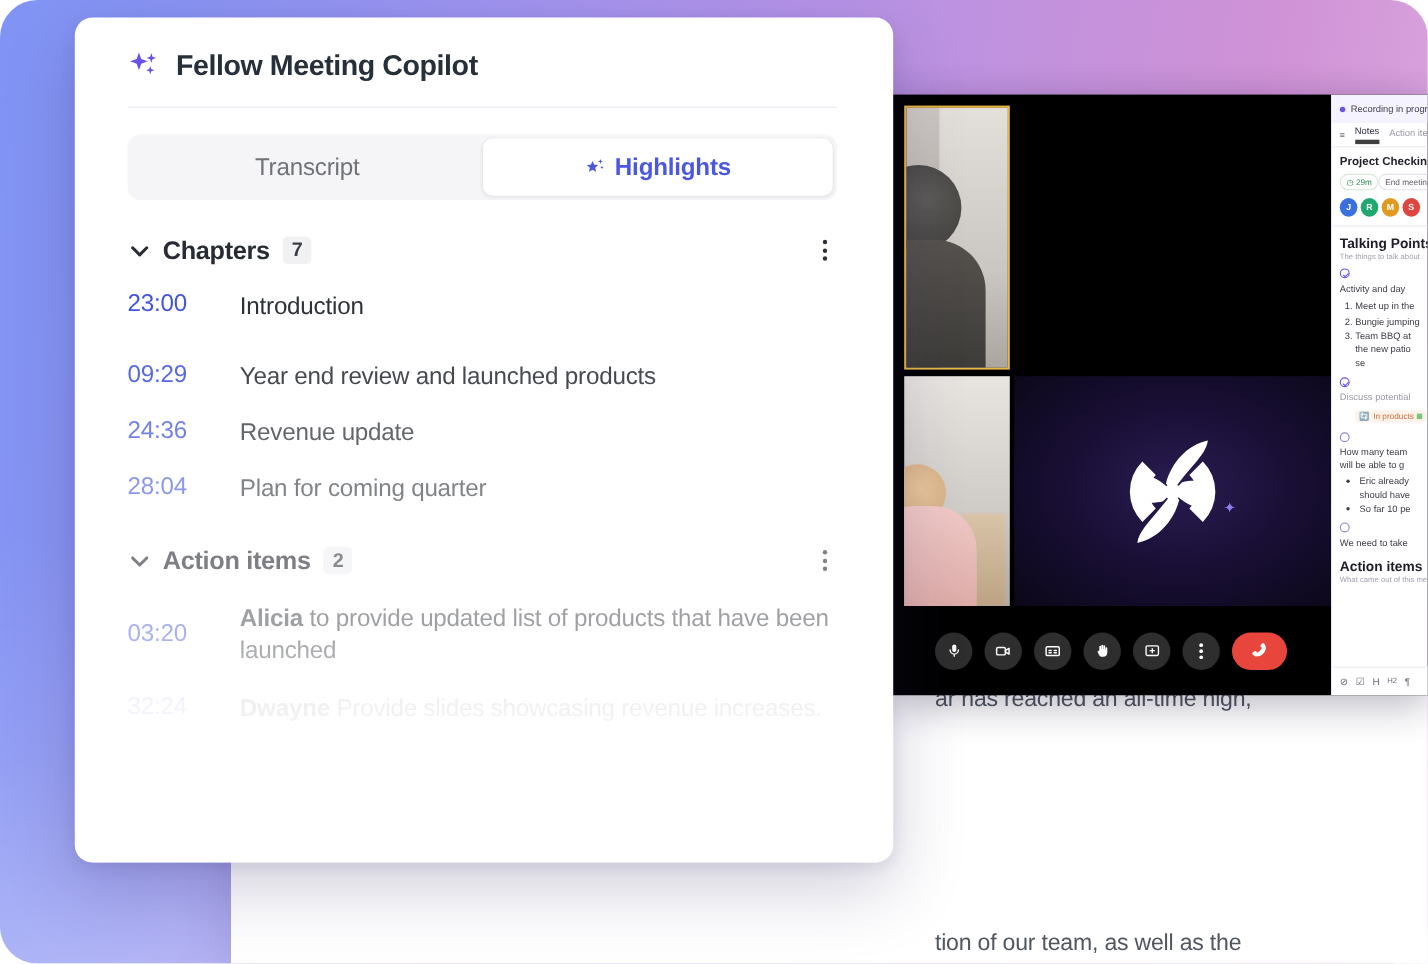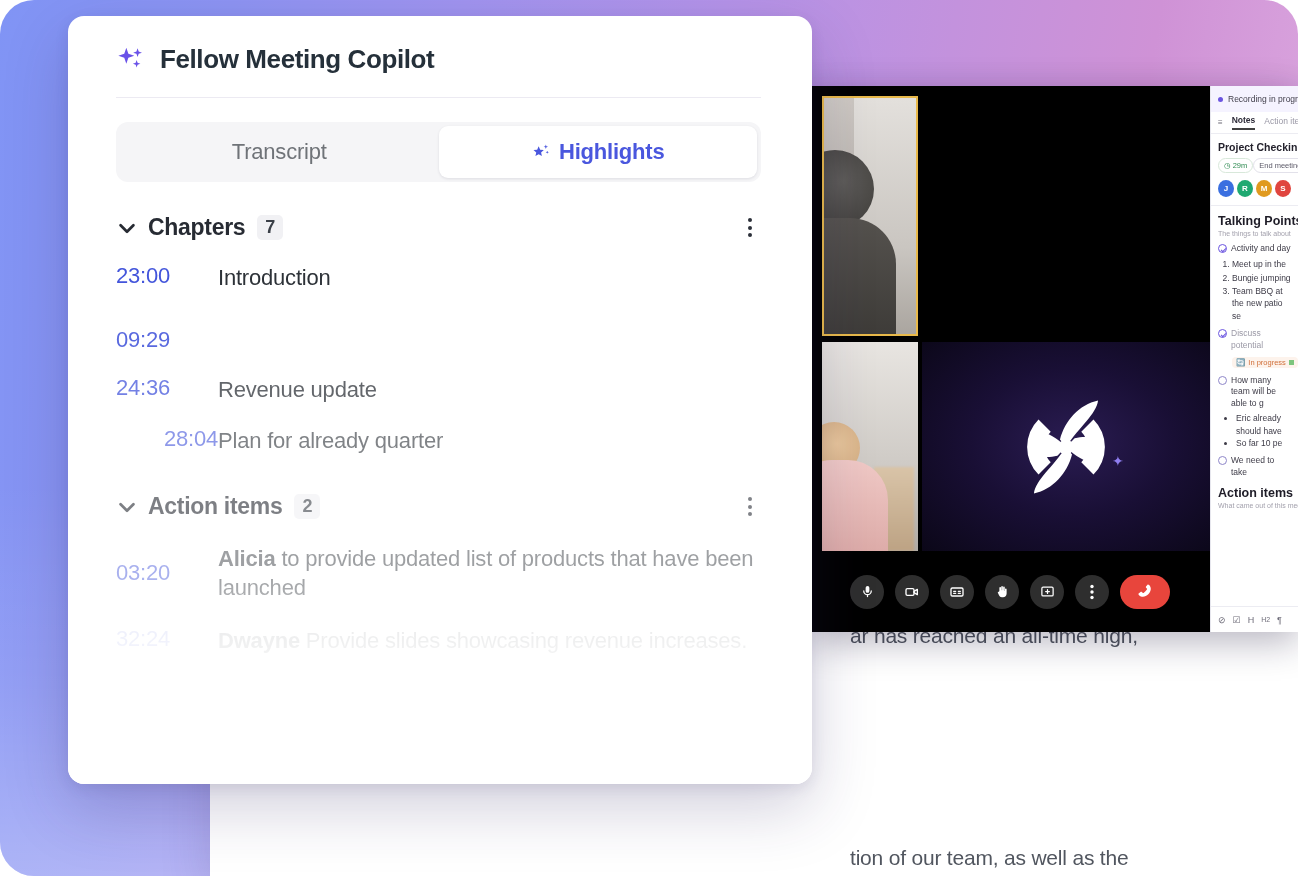--- a/index.html
+++ b/index.html
@@ -241,21 +241,21 @@
   .rec-dot { width: 5px; height: 5px; border-radius: 50%; background:#6b55e0; flex: 0 0 auto; }
   .np-tabs {
     height: 22px;
     display: flex; align-items: center; gap: 9px;
     padding: 0 7px;
     border-bottom: 1px solid #ececf2;
     font-size: 8.5px;
     white-space: nowrap;
   }
   .np-tab { color:#9a98a6; padding-bottom: 3px; }
-  .np-tab.active { color:#2d2b38; font-weight: 700; border-bottom: 2px solid #404040; }
+  .np-tab.active { color:#2d2b38; font-weight: 400; border-bottom: 4px solid #404040; }
   .hamb { color:#6f6d7a; font-size: 8px; }
 
   .np-body { padding: 7px; }
   .np-title { font-size: 10.5px; font-weight: 700; color:#23212c; white-space: nowrap; }
   .np-meta { display:flex; gap: 0; margin-top: 5px; }
   .np-pill {
     font-size: 7.5px; padding: 2px 5px; border-radius: 9px;
     border: 1px solid #d8e8da; color:#2f8b52; white-space: nowrap;
   }
   .np-pill.plain { border-color:#e2e1ea; color:#5c5a68; }
@@ -265,20 +265,21 @@
     color: #fff; font-size: 8px; font-weight: 700;
     display:flex; align-items:center; justify-content:center;
   }
   .np-hr { height:1px; background:#ececf2; margin: 8px -7px; }
   .np-h2 { font-size: 12.5px; font-weight: 700; color:#1e1c27; white-space: nowrap; }
   .np-sub { font-size: 7px; color:#a3a1ad; margin-top: 2px; white-space: nowrap; }
   .np-item {
     display:flex; gap: 4px; align-items:flex-start;
     margin-top: 6px; font-size: 8.5px; color:#3d3b47;
     line-height: 1.35;
+    flex-direction: column;
   }
   .np-check {
     flex: 0 0 auto; width: 9px; height: 9px; border-radius:50%;
     border: 1.2px solid #6b55e0; margin-top: 1px;
     position: relative;
   }
   .np-check.done::after {
     content:""; position:absolute; left: 1.8px; top: 2.6px;
     width: 4px; height: 2px;
     border-left: 1.2px solid #6b55e0; border-bottom: 1.2px solid #6b55e0;
@@ -396,21 +397,21 @@
     color: #2d3238;
     letter-spacing: -0.2px;
     line-height: 1.32;
   }
   .row .txt b { font-weight: 700; }
 
   
   .fade-1 { opacity: 1; }
   .fade-2 { opacity: 0.88; margin-top: 35px; }
   .fade-3 { opacity: 0.74; }
-  .fade-4 { opacity: 0.60; text-align: right; }
+  .fade-4 { opacity: 0.60; }
   .fade-5 { opacity: 0.46; align-items: center; }
   .fade-7 { opacity: 0.14; }
 
   .cp-veil {
     position: absolute;
     left: 0; right: 0; bottom: 0; height: 210px;
     background: linear-gradient(180deg, rgba(255,255,255,0) 0%, rgba(255,255,255,0.85) 55%, #ffffff 100%);
     pointer-events: none;
   }
 </style>
@@ -556,21 +557,21 @@
           <li>Bungie jumping</li>
           <li>Team BBQ at the new patio se</li>
         </ol>
 
         <div class="np-item">
           <span class="np-check done"></span>
           <span class="np-muted">Discuss potential</span>
         </div>
         <div class="np-status">
           <span>🔄</span>
-          <span>In progress</span>
+          <span>In products</span>
           <span class="sq"></span>
         </div>
 
         <div class="np-item">
           <span class="np-check empty"></span>
           <span>How many team will be able to g</span>
         </div>
         <ul class="np-ul">
           <li>Eric already should have</li>
           <li>So far 10 pe</li>
@@ -633,28 +634,29 @@
           <i></i>
         </span>
     </div>
 
     <div class="row fade-1">
       <span class="ts">23:00</span>
       <span class="txt">Introduction</span>
     </div>
     <div class="row fade-2">
       <span class="ts">09:29</span>
+      <span class="txt">Year end review and launched products</span>
     </div>
     <div class="row fade-3">
       <span class="ts">24:36</span>
       <span class="txt">Revenue update</span>
     </div>
     <div class="row fade-4">
       <span class="ts">28:04</span>
-      <span class="txt">Plan for already quarter</span>
+      <span class="txt">Plan for coming quarter</span>
     </div>
 
     <div class="sect-head fade-4" style="margin-top:38px">
       <svg class="chev" viewBox="0 0 24 24" fill="none" stroke="currentColor" stroke-width="3" stroke-linecap="round" stroke-linejoin="round">
         <path d="M5 9l7 7 7-7"></path>
       </svg>
       <span class="sect-title">Action items</span>
       <span class="sect-count">2</span>
       <span class="kebab">
           <i></i>

